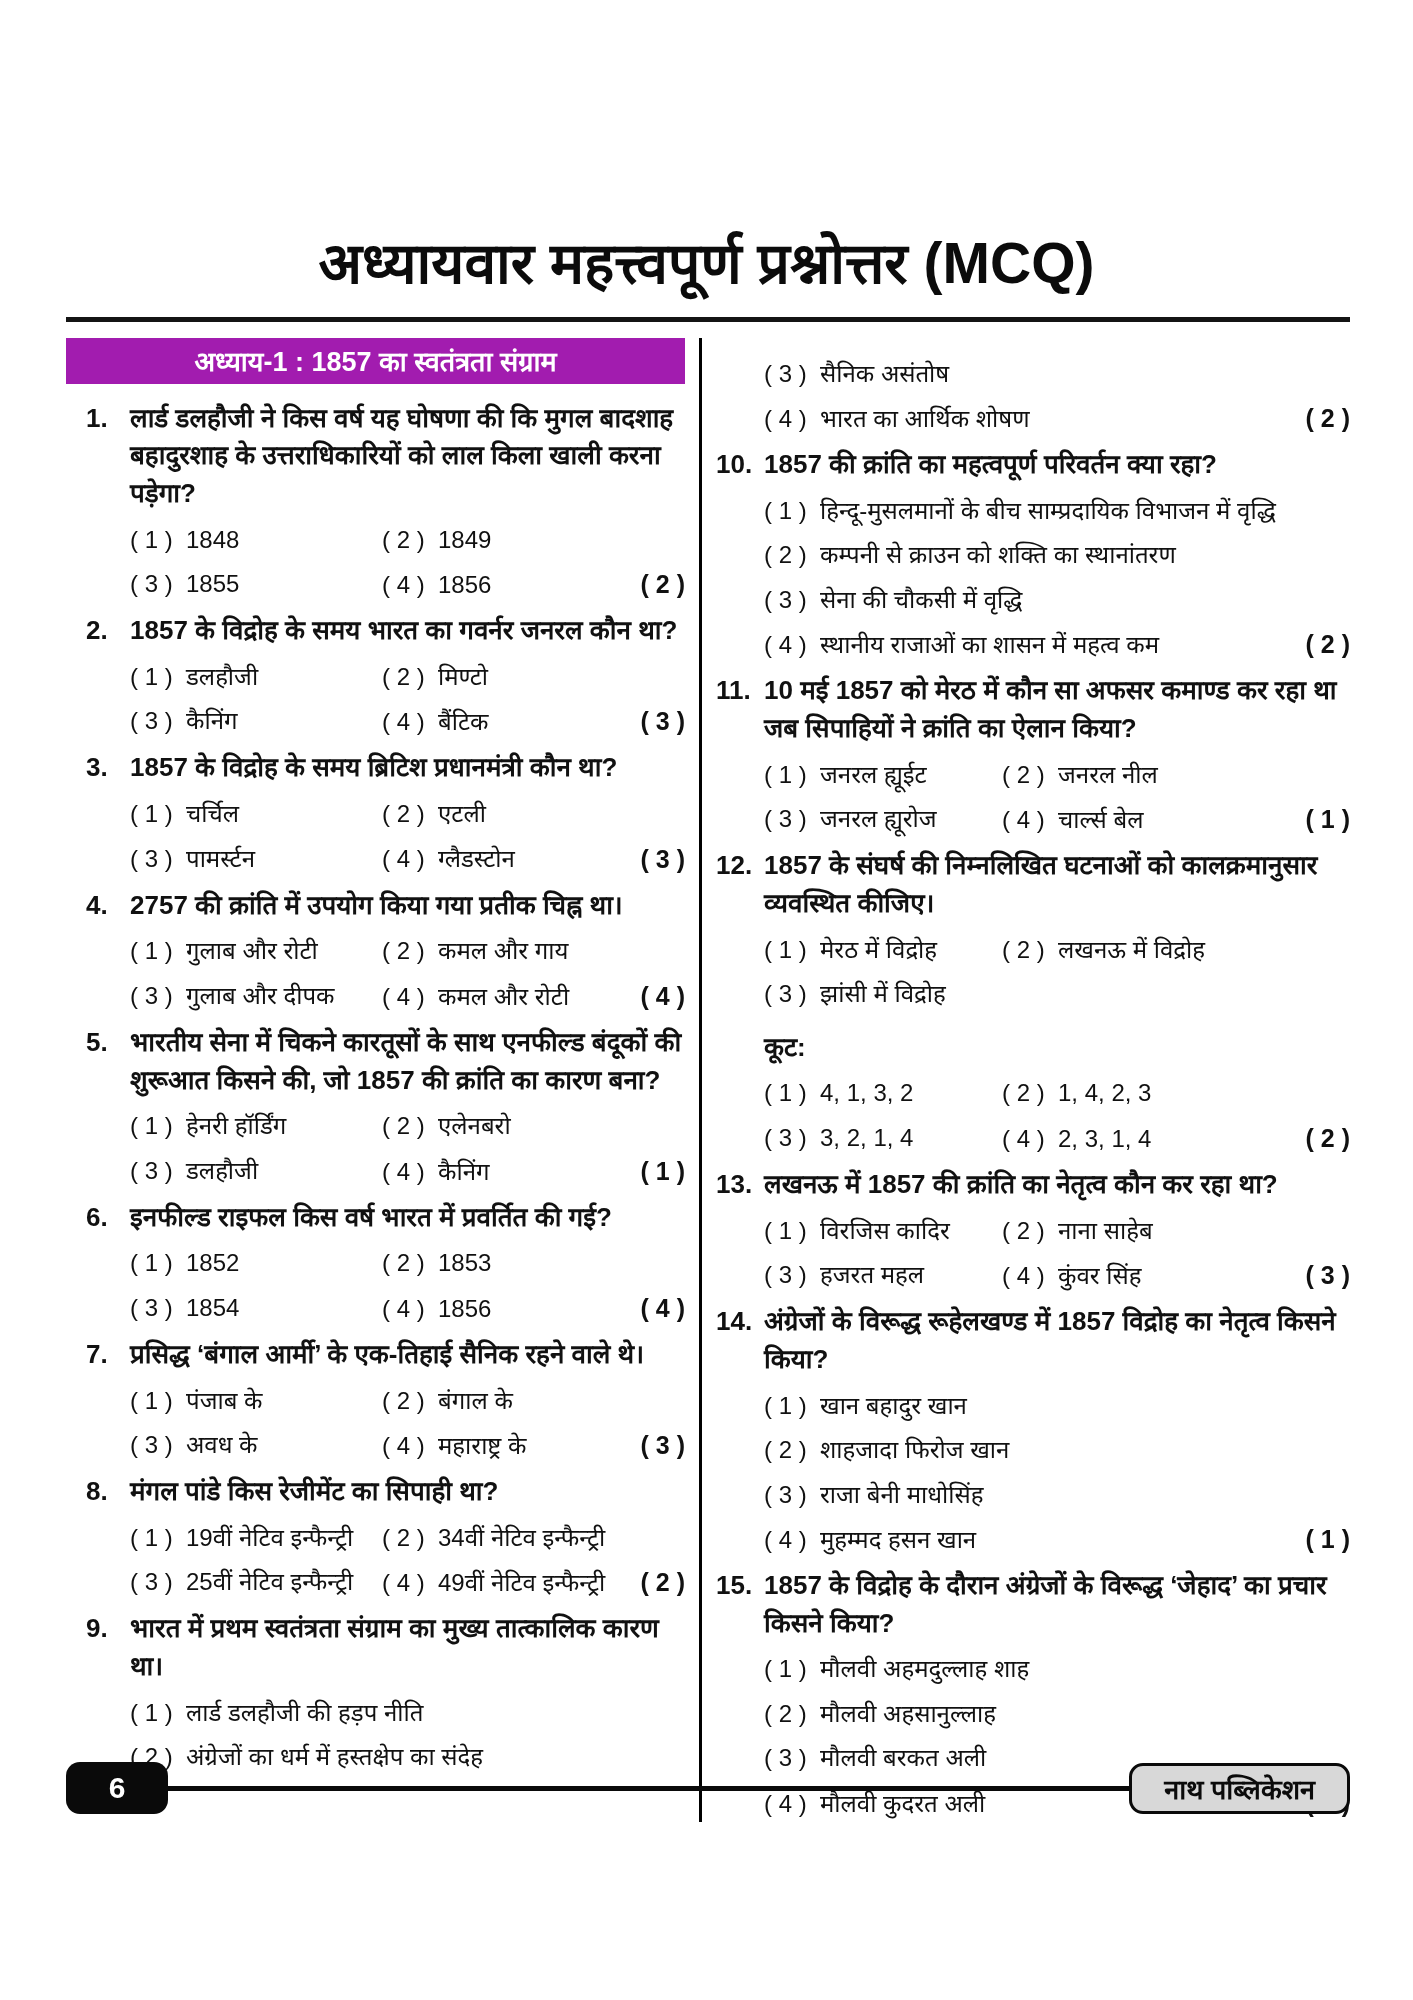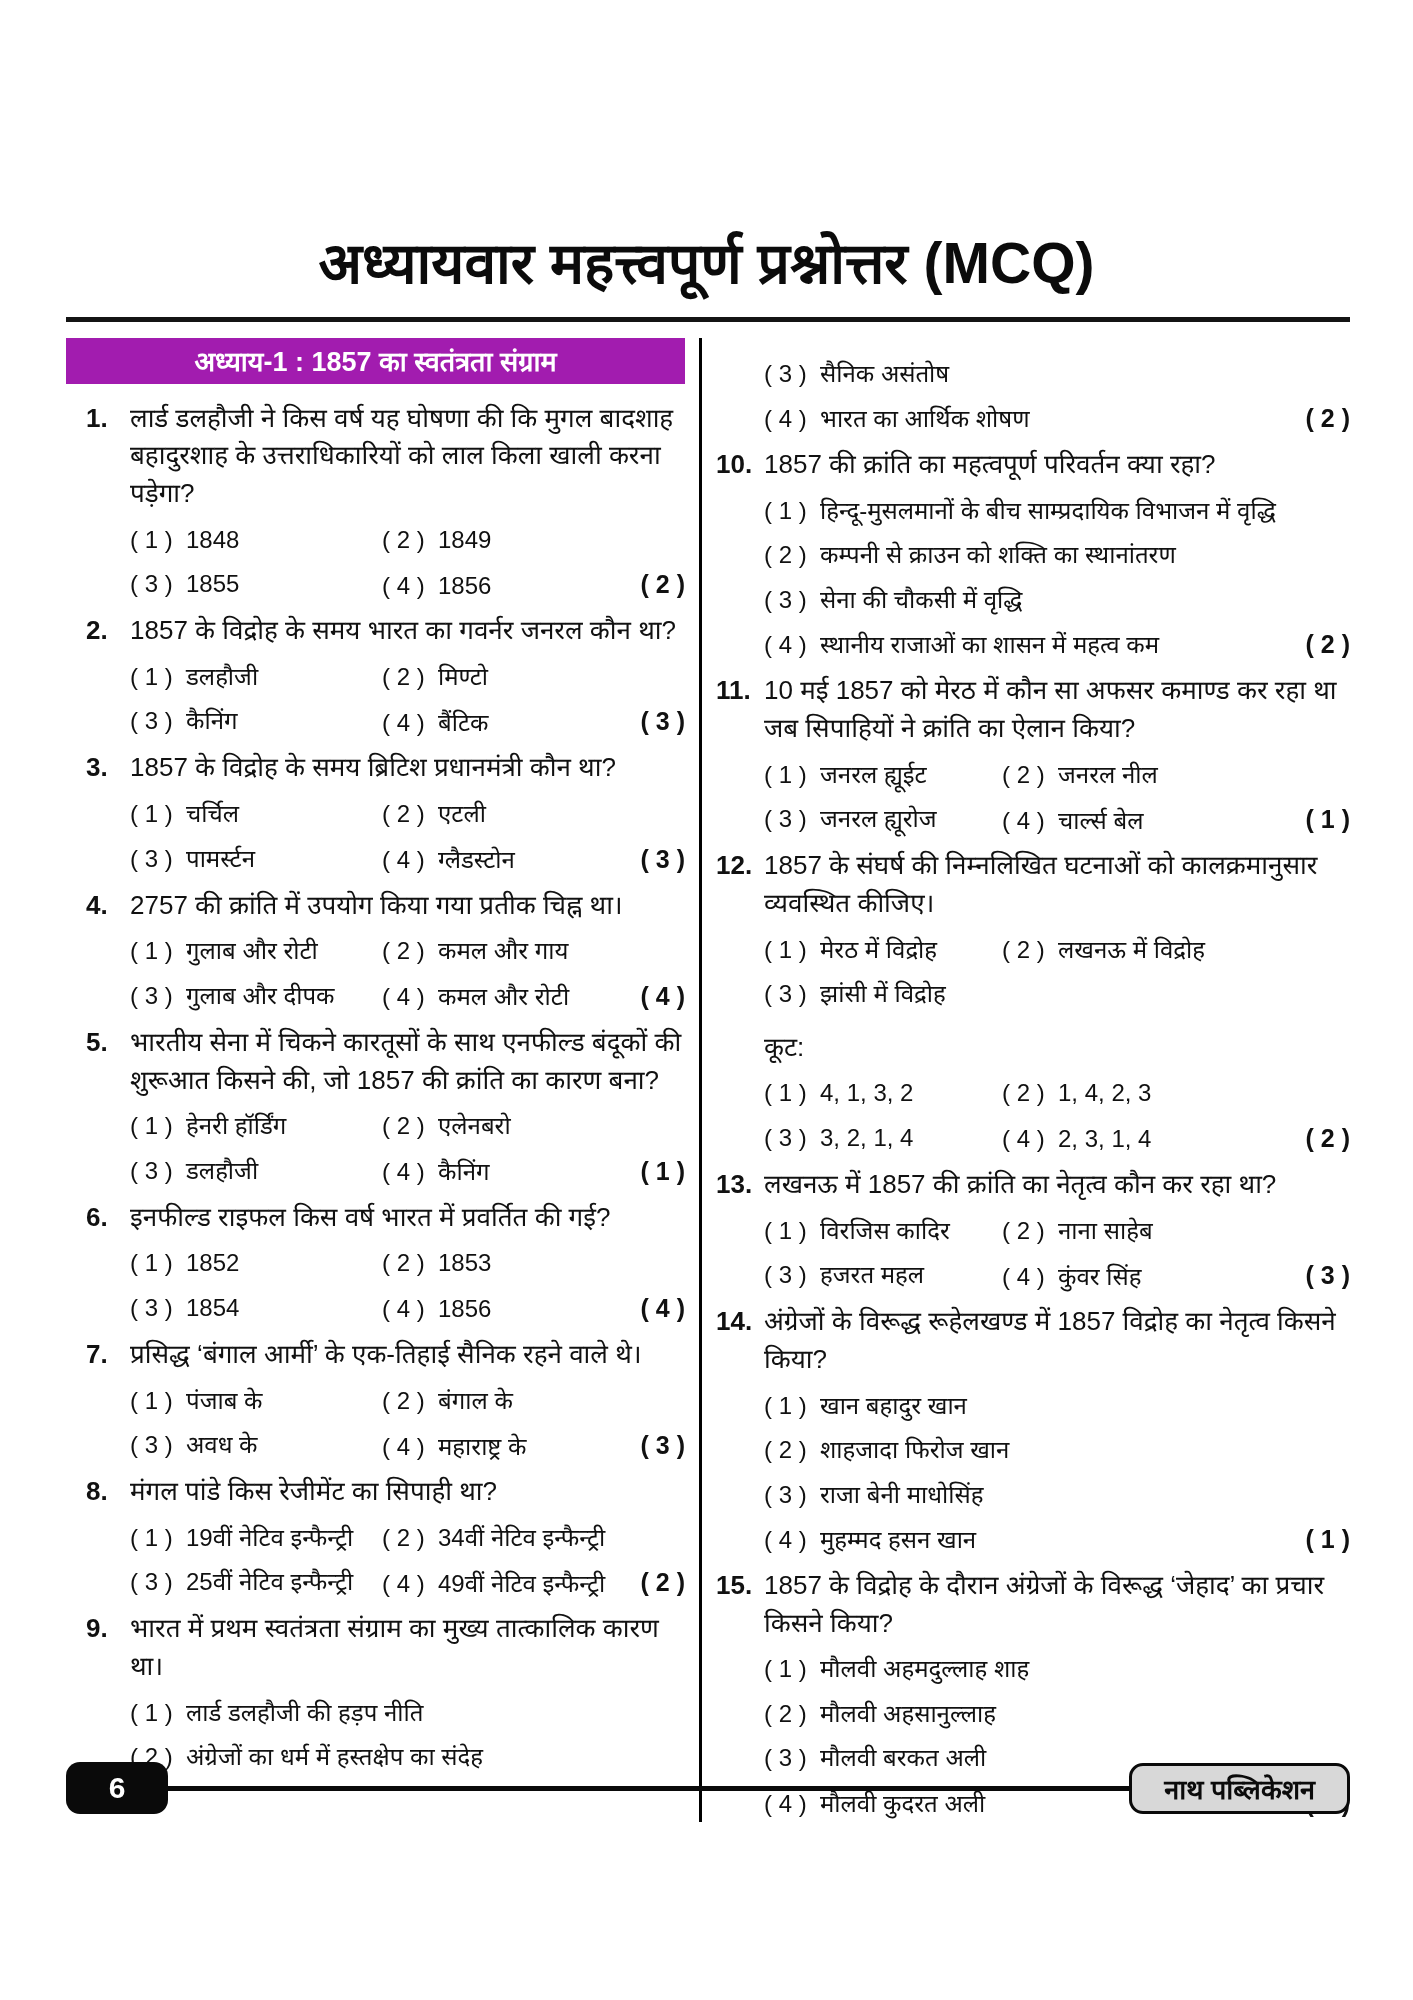--- a/index.html
+++ b/index.html
@@ -16,25 +16,25 @@
   .cols{display:flex;align-items:stretch;margin:16px 63px 0 66px;}
   .col-left{width:619px;--opt-col:252px;--num-pad:20px;--num-col:64px;}
   .divider{width:3px;background:#000;margin-left:14px;margin-right:12px;}
   .col-right{flex:1;--opt-col:238px;--num-pad:2px;--num-col:50px;}
   .chapter-bar{
     height:46px;background:#a21caf;color:#fff;display:flex;align-items:center;
     justify-content:center;font-size:27px;font-weight:700;margin-bottom:16px;
   }
   .q{display:grid;grid-template-columns:var(--num-col) 1fr;margin-top:9px;}
   .q-num{font-weight:700;font-size:26px;line-height:1.45;padding-left:var(--num-pad);}
-  .q-text{font-weight:400;font-size:26px;line-height:1.45;}
+  .q-text{font-weight:700;font-size:26px;line-height:1.45;}
   .q-text.note{margin-top:17px;}
   .opt-row{margin-top:9px;font-size:24px;line-height:1.48;}
   .grid2{display:grid;grid-template-columns:var(--opt-col) 1fr;}
-  .cell2{display:flex;justify-content:space-between;align-items:flex-end;}
+  .cell2{display:flex;justify-content:space-between;align-items:center;}
   .row1{display:flex;justify-content:space-between;align-items:baseline;}
   .opt-label{white-space:nowrap;}
   .ans{font-weight:700;white-space:nowrap;padding-left:6px;font-size:25px;}
   .footer{position:absolute;left:66px;right:63px;top:1762px;display:flex;align-items:center;}
   .page-badge{
     width:102px;height:52px;background:#0a0a0a;border-radius:14px;color:#fff;
     font-weight:700;font-size:30px;display:flex;align-items:center;justify-content:center;
   }
   .footer-line{flex:1;height:5px;background:#0a0a0a;}
   .pub-badge{

